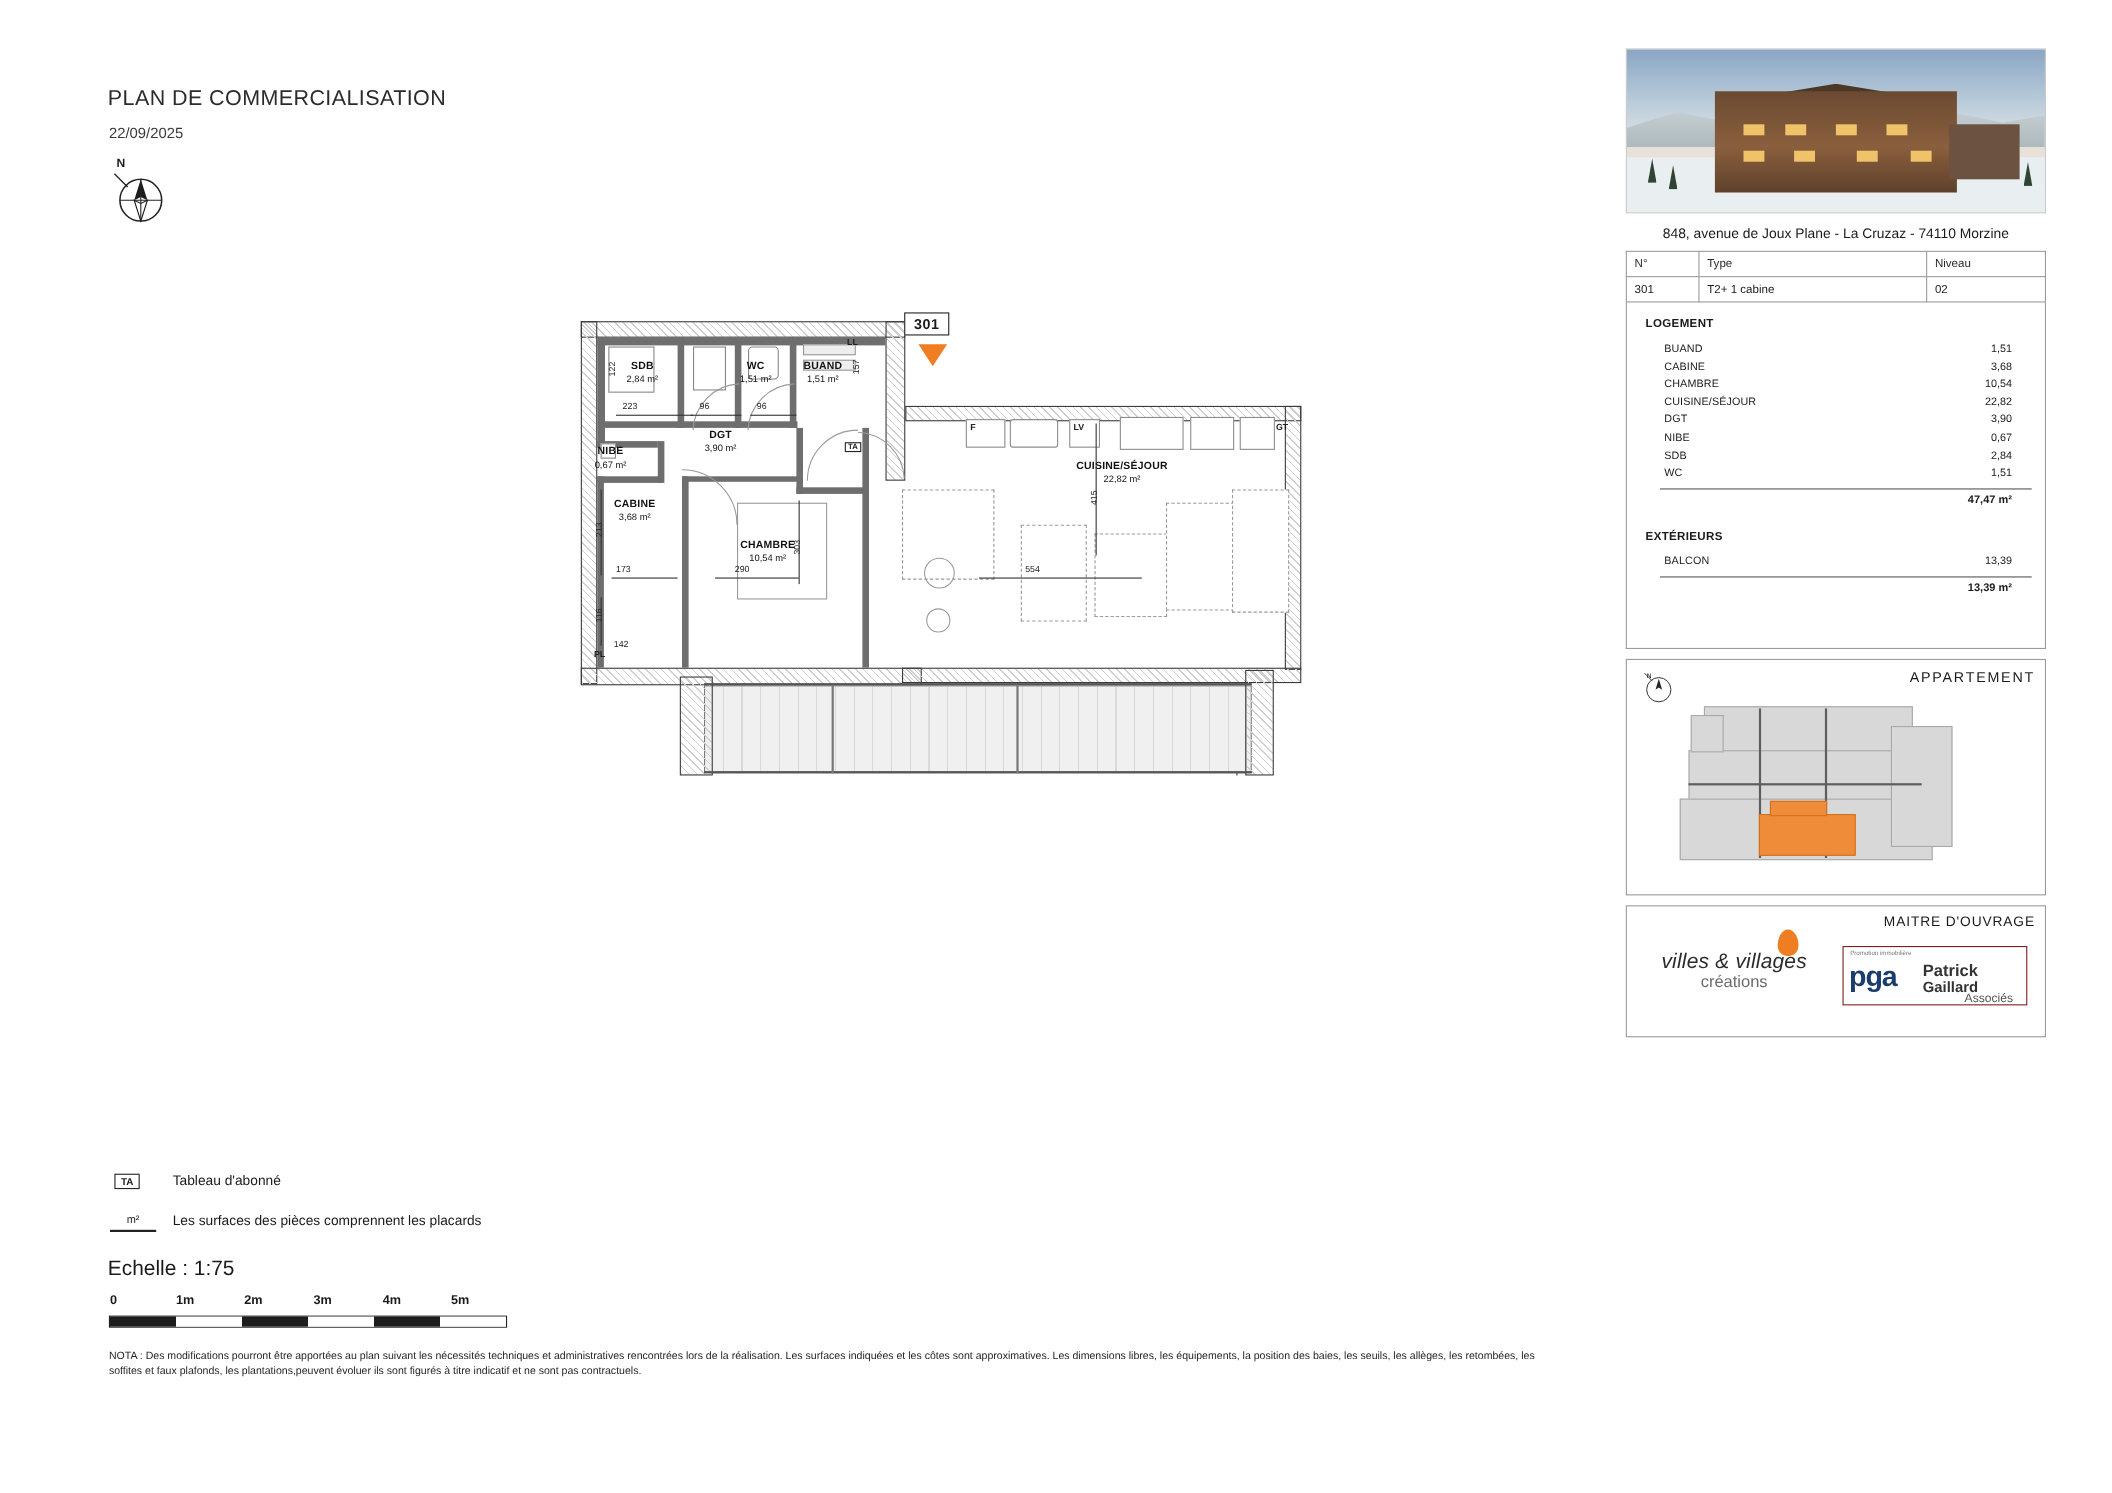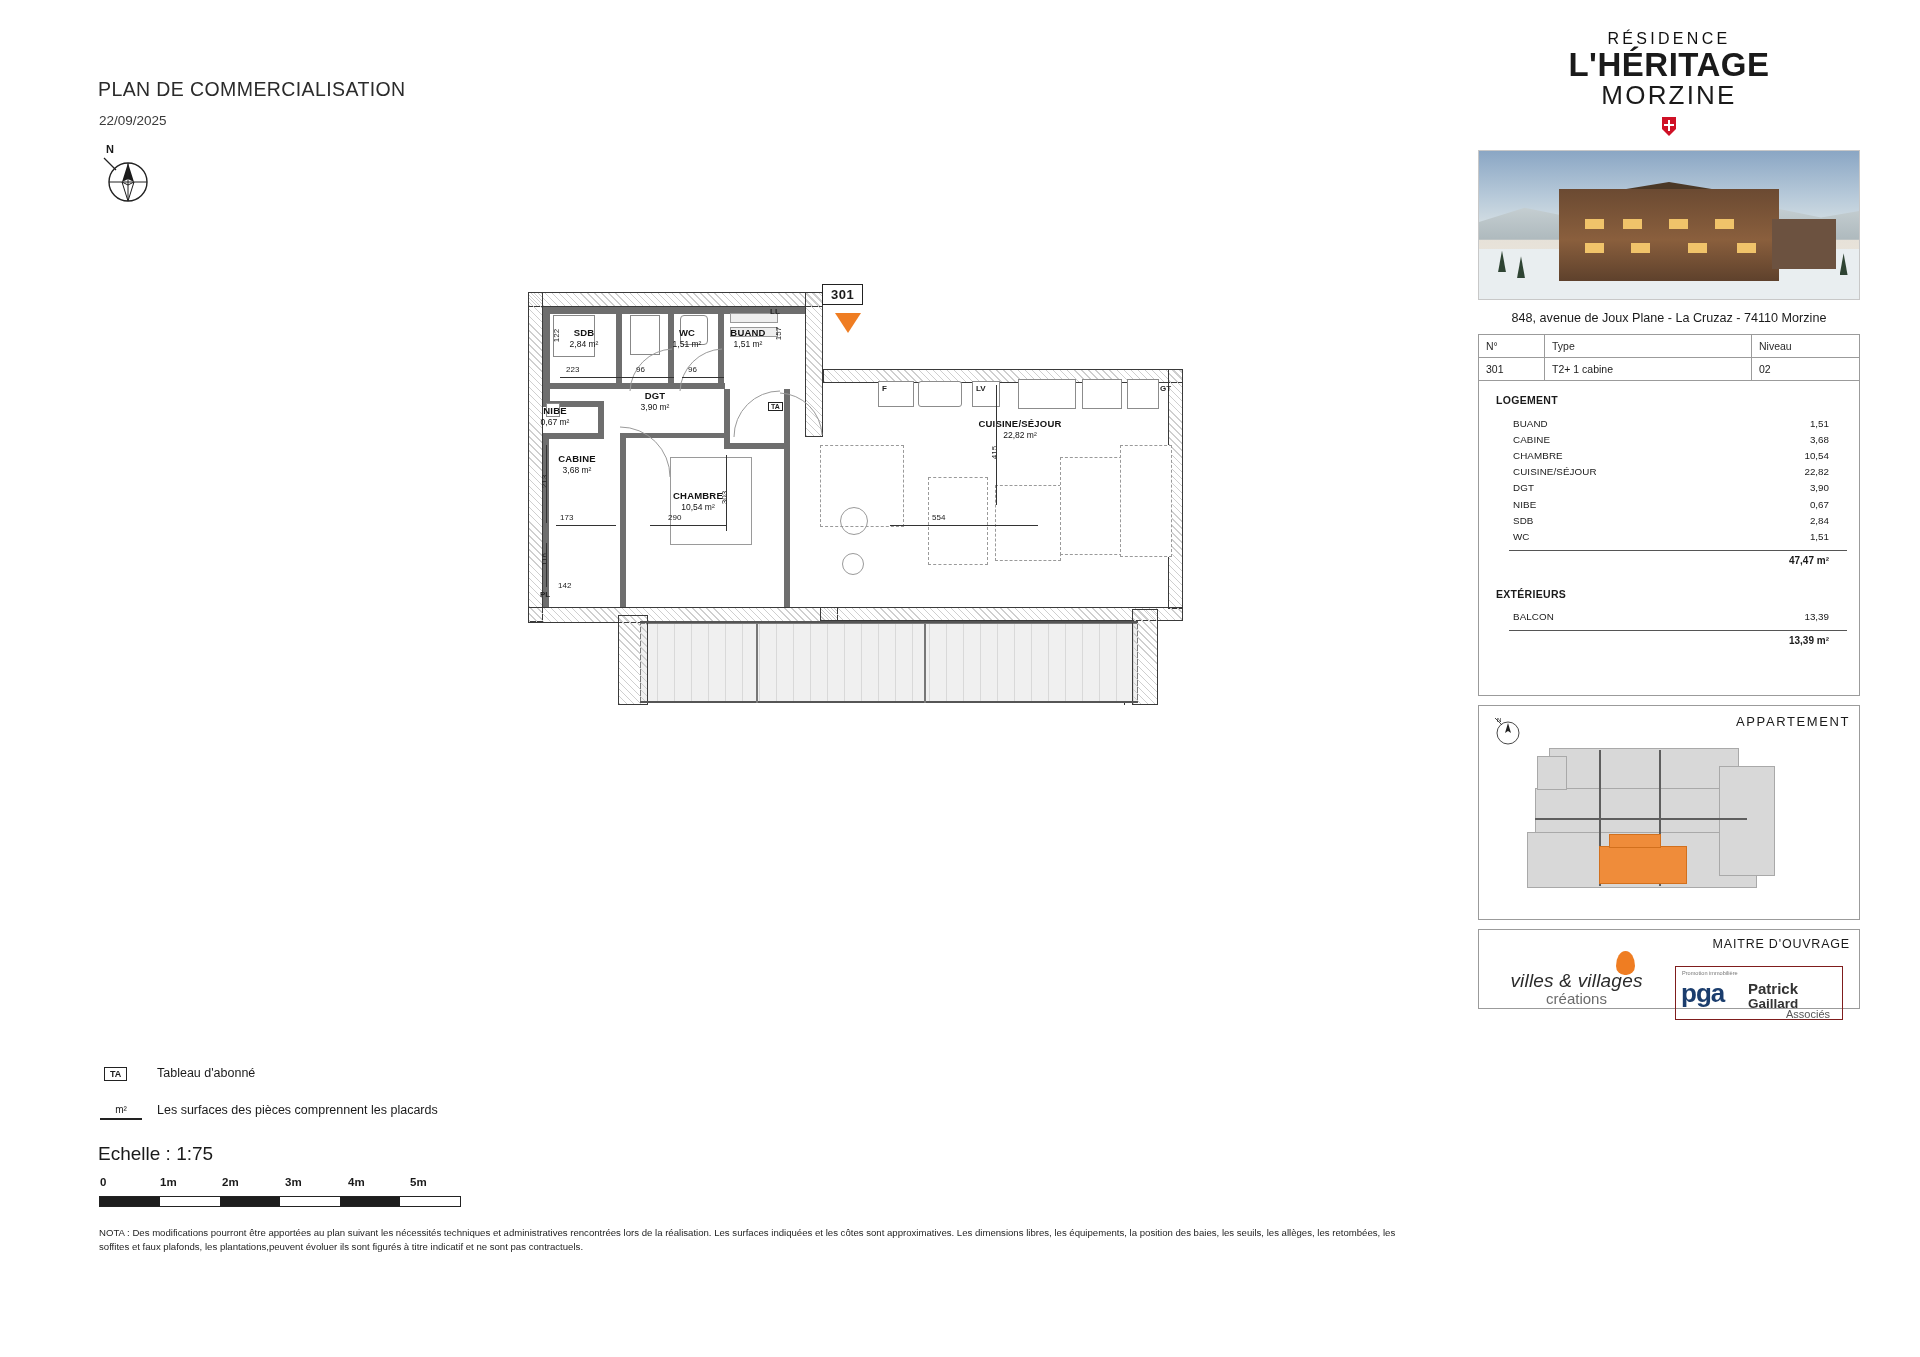--- a/index.html
+++ b/index.html
@@ -138,21 +138,21 @@
   .row .vl { text-align:right; padding-right:18px; }
   .totline { border-top:1px solid #555; margin:5px 0 0 18px; }
   .tot { text-align:right; font-size:10px; font-weight:bold; padding:4px 18px 0 0; }
 
   .keyplan { border:1px solid #9b9b9b; margin-top:9px; height:215px; position:relative; background:#fff; overflow:hidden; }
   .keyplan .kp-title { position:absolute; right:9px; top:8px; font-size:13px; letter-spacing:1.6px; }
   .kp-block { position:absolute; background:#d8d8d8; border:1px solid #a9a9a9; }
   .kp-dark { position:absolute; background:#5e5e5e; }
   .kp-hi { position:absolute; background:#ef8c3a; border:1px solid #d2701d; }
 
-  .mo { border:1px solid #9b9b9b; margin-top:9px; height:80px; position:relative; }
+  .mo { border:1px solid #9b9b9b; margin-top:9px; height:120px; position:relative; }
   .mo-title { position:absolute; right:9px; top:7px; font-size:12.5px; letter-spacing:.8px; }
   .vv { position:absolute; left:10px; top:40px; width:175px; text-align:center; }
   .vv .t1 { font-size:19px; letter-spacing:.2px; color:#2b2b2b;font-style:italic; }
   .vv .t2 { font-size:15px; color:#6b6b6b; margin-top:-2px; }
   .vv-flame { position:absolute; left:137px; top:21px; width:19px; height:24px;
     background:#ef7d22; border-radius:50% 50% 45% 45% / 62% 62% 38% 38%; }
   .pga { position:absolute; left:196px; top:36px; width:168px; height:54px; border:1px solid #7f1d1d; }
   .pga .p1 { position:absolute; left:6px; top:3px; font-size:5.6px; color:#777; }
   .pga .big { position:absolute; left:5px; top:11px; font-size:26px; font-weight:bold; color:#1b3d6d; letter-spacing:-1px; }
   .pga .n1 { position:absolute; left:72px; top:13px; font-size:15px; font-weight:bold; color:#333; }
@@ -349,31 +349,20 @@
       <div class="sb-dark"></div>
     <div class="sb-light"></div>
       <div class="sb-dark"></div>
       <div class="sb-light"></div>
   </div>
 
   <div class="nota">NOTA : Des modifications pourront être apportées au plan suivant les nécessités techniques et administratives rencontrées lors de la réalisation. Les surfaces indiquées et les côtes sont approximatives. Les dimensions libres, les équipements, la position des baies, les seuils, les allèges, les retombées, les soffites et faux plafonds, les plantations,peuvent évoluer ils sont figurés à titre indicatif et ne sont pas contractuels.</div>
 
   <div class="rp">
 
-    <div class="brand">
-      <div class="l1">RÉSIDENCE</div>
-      <div class="l2">L'HÉRITAGE</div>
-      <div class="l3">MORZINE</div>
-      <div class="crest">
-        <svg width="14" height="19" viewBox="0 0 14 19">
-          <path d="M0 0 H14 V12 L7 19 L0 12 Z" fill="#cf1126"></path>
-          <path d="M6 3 H8 V7 H12 V9 H8 V14 H6 V9 H2 V7 H6 Z" fill="#fff"></path>
-        </svg>
-      </div>
-    </div>
 
     <div class="photo">
       <div class="ph-sky"></div>
       <div class="ph-mtn"></div>
       <div class="ph-snowfg"></div>
       <div class="ph-roof"></div>
       <div class="ph-bld"></div>
       <div class="ph-bld2"></div>
       <div class="ph-win" style="left:28%;top:46%;width:5%;height:7%;"></div>
       <div class="ph-win" style="left:38%;top:46%;width:5%;height:7%;"></div>

